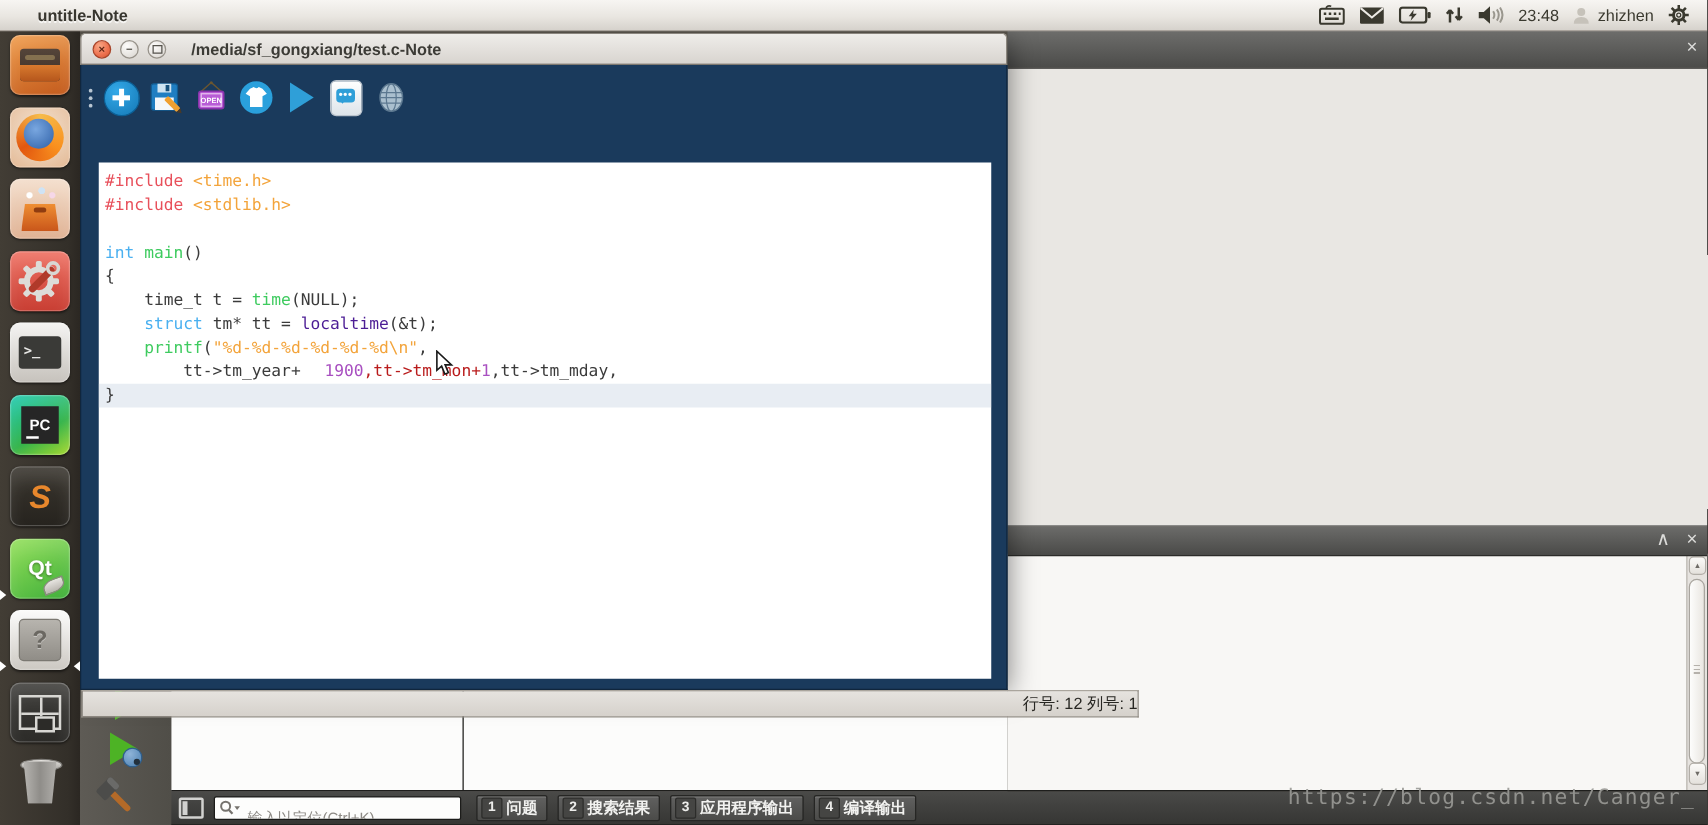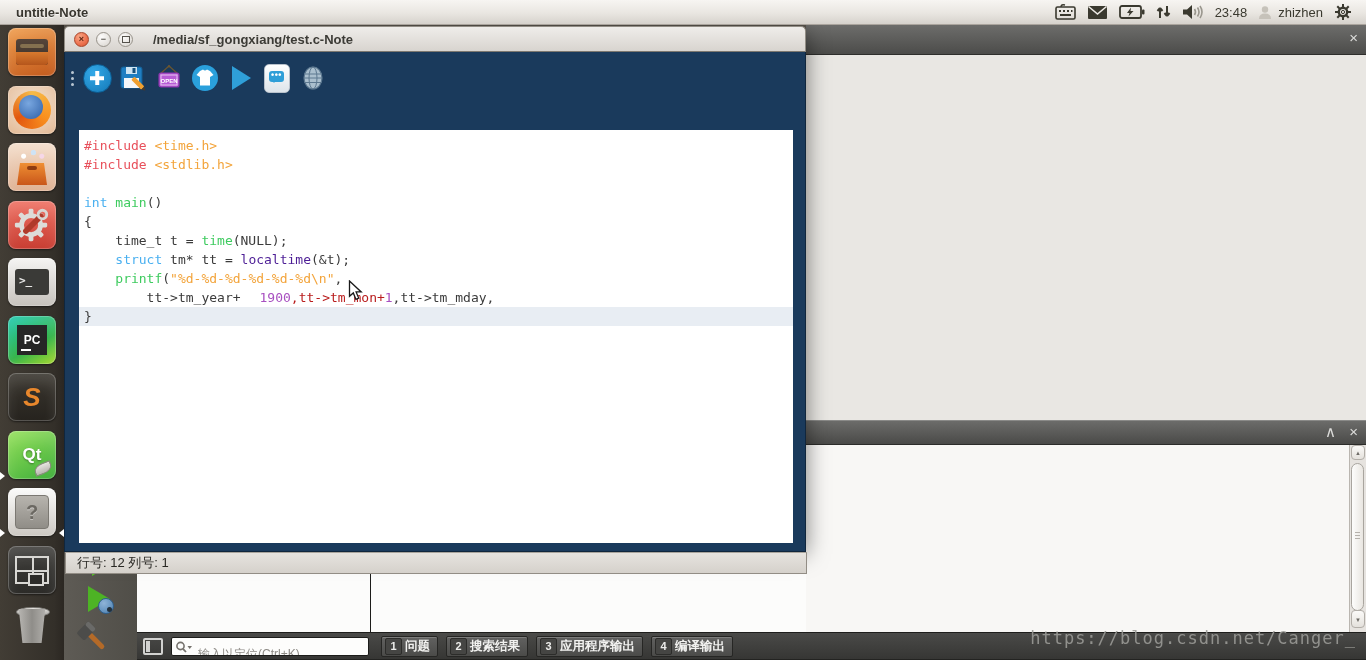--- a/index.html
+++ b/index.html
@@ -2,21 +2,21 @@
 <html><head>
 <meta charset="utf-8">
 <style>
   html,body{margin:0;padding:0;background:#222;}
   #screen{position:relative;width:1366px;height:660px;overflow:hidden;
     font-family:"Liberation Sans","DejaVu Sans",sans-serif;background:#5a554d;}
   
   .topbar{position:absolute;left:0;top:0;width:1366px;height:24px;
     background:linear-gradient(#f7f5f2,#e9e6e1 55%,#d6d2cc);border-bottom:1px solid #aaa49d;
     display:flex;align-items:center;z-index:40;}
-  .topbar-title{font-weight:bold;font-size:13px;color:#38362f;padding-left:16px;text-shadow:0 1px 0 rgba(255,255,255,.7);}
+  .topbar-title{font-weight:bold;font-size:13px;color:#38362f;padding-left:30px;text-shadow:0 1px 0 rgba(255,255,255,.7);}
   .tray{margin-left:auto;display:flex;align-items:center;gap:11px;padding-right:14px;}
   .tray svg{display:block;}
   .tray-text{font-size:13px;color:#3a392f;}
   
   .launcher{position:absolute;left:0;top:24px;width:64px;height:636px;
     background:linear-gradient(90deg,#423d35,#332f29 85%,#2b2722);z-index:30;}
   .l-item{position:absolute;left:8px;width:48px;height:48px;border-radius:8px;
     box-shadow:inset 0 0 0 1px rgba(255,255,255,.22), inset 0 10px 14px rgba(255,255,255,.12), 0 1px 2px rgba(0,0,0,.5);
     display:flex;align-items:center;justify-content:center;overflow:hidden;cursor:pointer;}
   .arrow-l,.arrow-r{position:absolute;width:0;height:0;border:4px solid transparent;}
@@ -135,22 +135,22 @@
   .tb-run{width:0;height:0;border-top:12px solid transparent;border-bottom:12px solid transparent;border-left:19px solid #2f9fd8;}
   .tb-chat{width:24px;height:27px;border-radius:5px;background:linear-gradient(#ffffff,#dde4ea);border:1px solid #b9c2cc;position:relative;}
   .tb-chat .bub{position:absolute;left:4px;top:6px;width:15px;height:11px;border-radius:3px;background:#2f9fd8;
     color:#fff;font-size:9px;line-height:8px;text-align:center;font-weight:bold;letter-spacing:.5px;}
   .tb-chat .bub:after{content:"";position:absolute;left:2px;bottom:-4px;border:3px solid transparent;border-top:4px solid #2f9fd8;}
   
   .note-editor{position:absolute;left:14px;top:78px;width:714px;height:413px;background:#fff;overflow:hidden;
     font-family:"DejaVu Sans Mono","Liberation Mono",monospace;font-size:13px;line-height:19px;padding-top:6px;box-sizing:border-box;cursor:text;}
   .code-line{height:19px;white-space:pre;padding:0 5px;}
   .code-line.hl{background:#e8edf3;}
-  .note-statusbar{position:absolute;left:0;top:500px;width:742px;height:22px;background:linear-gradient(#e6e3df,#d5d1cb);
-    border:1px solid #928d85;border-top:1px solid #aaa59d;box-sizing:border-box;display:flex;align-items:center;}
+  .note-statusbar{position:absolute;left:0;top:500px;width:846px;height:22px;background:linear-gradient(#e6e3df,#d5d1cb);
+    border:1px solid #928d85;border-top:1px solid #aaa59d;box-sizing:border-box;display:flex;align-items:center;justify-content:flex-end;}
   .note-statusbar span{font-size:13px;color:#282723;padding-left:11px;}
   
   .watermark{position:absolute;right:10px;top:628px;z-index:50;font-family:"DejaVu Sans Mono",monospace;
     font-size:17px;color:#9a9a96;letter-spacing:1px;opacity:.9;}
   .mouse-cursor{position:absolute;left:348px;top:280px;z-index:60;pointer-events:none;}
 </style>
 </head>
 <body>
 
 <div id="screen">

